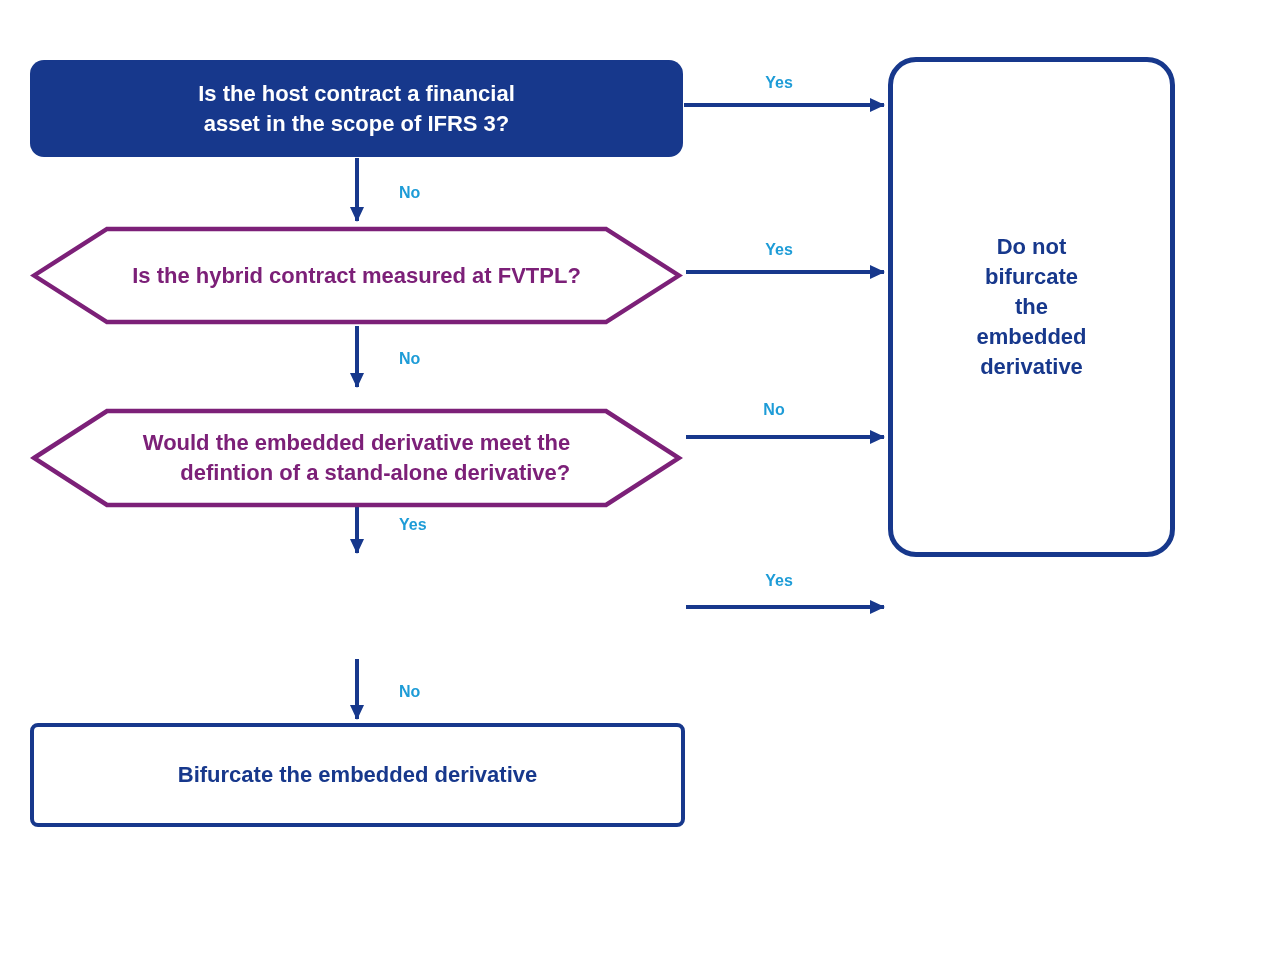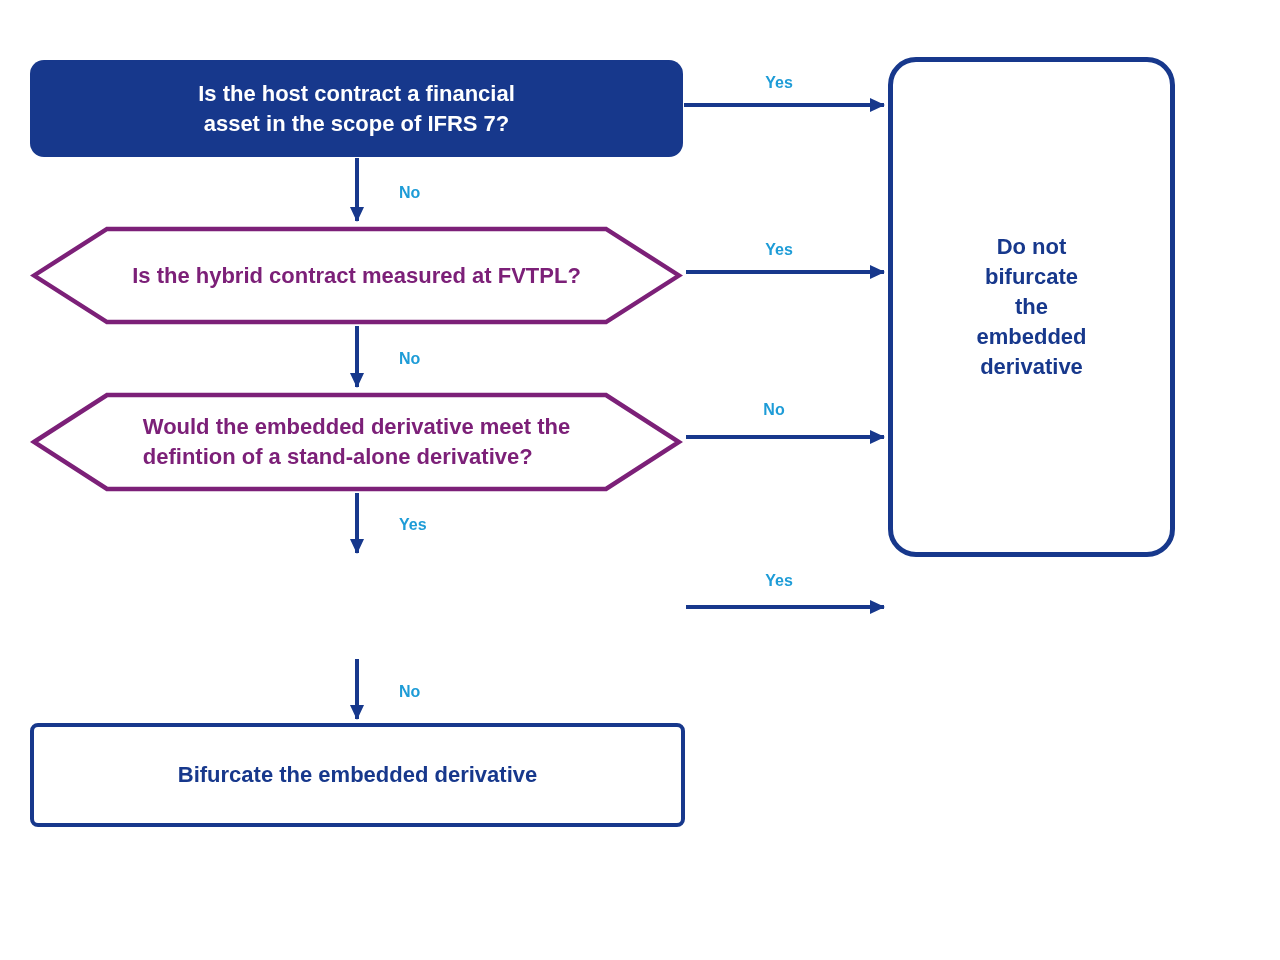--- a/index.html
+++ b/index.html
@@ -32,27 +32,27 @@
     white-space:pre-line;
   }
   .box-start{
     left:30px;top:60px;width:653px;height:97px;
     background:var(--navy);
     border-radius:14px;
     color:var(--white);
   }
   .hexagon{position:absolute;left:30px;width:653px;height:100px;}
   .hex-1{top:226px;height:99px;}
-  .hex-2{top:392px;}
+  .hex-2{top:408px;}
   .hex-3{top:558px;}
   .hex-svg{position:absolute;left:0;top:0;width:100%;height:100%;}
   .hex-shape{fill:var(--white);stroke:var(--purple);stroke-width:4.5;stroke-linejoin:miter;}
   .hex-label{
     position:absolute;left:0;top:0;width:100%;height:100%;
-    display:flex;align-items:center;justify-content:center;text-align:left;
+    display:flex;align-items:center;justify-content:center;text-align:right;
     color:var(--purple);
   }
   .box-end{
     left:30px;top:723px;width:655px;height:104px;
     background:var(--white);
     border:4px solid var(--navy);
     border-radius:8px;
     color:var(--navy);
   }
   .box-side{
@@ -89,21 +89,21 @@
     <line class="arrow-line" x1="357" y1="659" x2="357" y2="719" marker-end="url(#ah)"></line>
 
     <line class="arrow-line" x1="684" y1="105" x2="884" y2="105" marker-end="url(#ah)"></line>
     <line class="arrow-line" x1="686" y1="272" x2="884" y2="272" marker-end="url(#ah)"></line>
     <line class="arrow-line" x1="686" y1="437" x2="884" y2="437" marker-end="url(#ah)"></line>
     <line class="arrow-line" x1="686" y1="607" x2="884" y2="607" marker-end="url(#ah)"></line>
   </svg>
 
   <div class="node box-start">
     <div class="node-text">Is the host contract a financial
-asset in the scope of IFRS 7?</div>
+asset in the scope of IFRS 3?</div>
   </div>
 
   <div class="hexagon hex-1">
     <svg class="hex-svg" viewBox="0 0 653 100" preserveAspectRatio="none">
       <polygon class="hex-shape" points="4,50 77,3 576,3 649,50 576,97 77,97"></polygon>
     </svg>
     <div class="hex-label node-text">Is the hybrid contract measured at FVTPL?</div>
   </div>
 
   <div class="hexagon hex-2">

